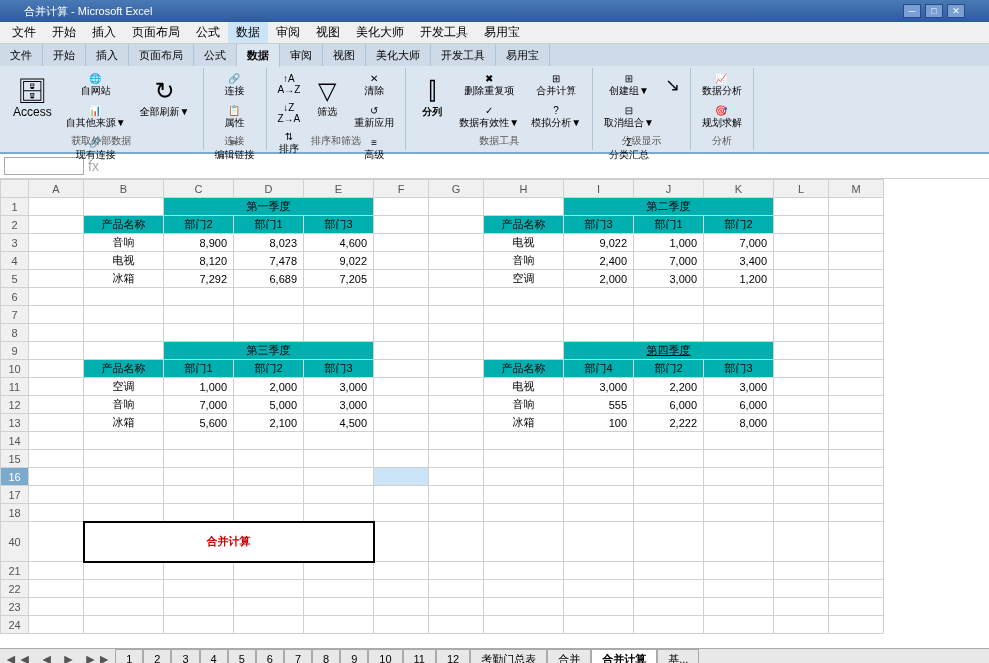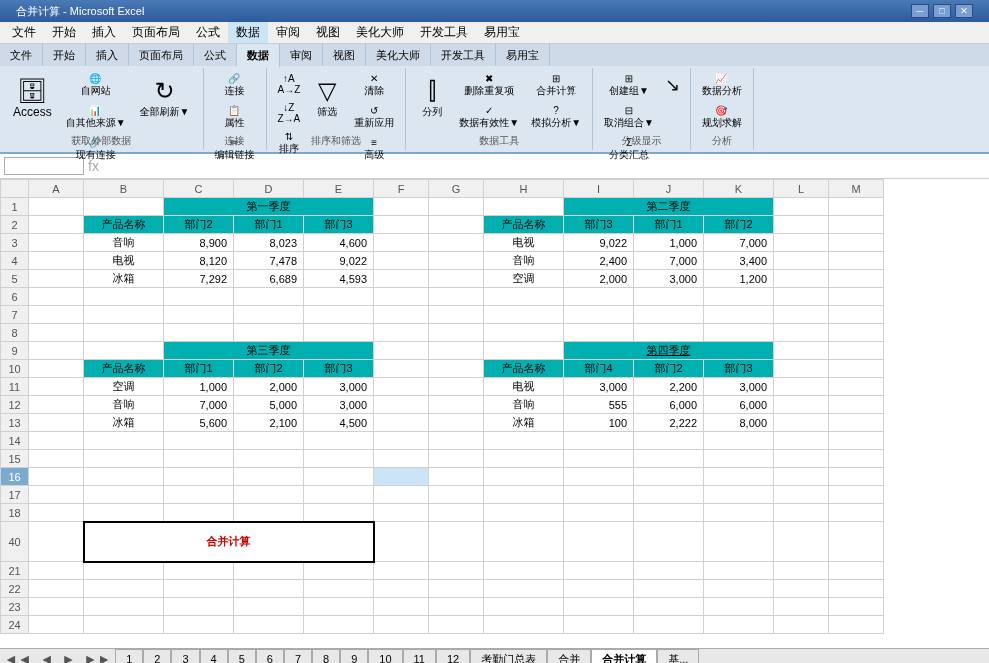--- a/index.html
+++ b/index.html
@@ -5,21 +5,21 @@
     * { box-sizing: border-box; margin: 0; padding: 0; }
     body { font-family: 'Microsoft YaHei', SimSun, Arial, sans-serif; font-size: 12px; background: #fff; overflow: hidden; }
 
     
     .title-bar {
       height: 22px;
       background: linear-gradient(to bottom, #4a7ab5, #2d5a9e);
       display: flex;
       align-items: center;
       justify-content: space-between;
-      padding: 0 16px;
+      padding: 0 24px;
       color: white;
       font-size: 11px;
     }
     .title-bar-controls { display: flex; gap: 4px; }
     .title-btn { width: 18px; height: 14px; background: #7a9fd4; border: 1px solid #2a4a80; color: white; font-size: 9px; display: flex; align-items: center; justify-content: center; cursor: pointer; }
 
     
     .menu-bar {
       height: 22px;
       background: #f0f0f0;
@@ -357,21 +357,21 @@
               <span>高级</span>
             </div>
         </div>
       </div>
     <div class="ribbon-group-label">排序和筛选</div>
       </div>
       <div class="ribbon-group">
       <div style="display:flex;gap:2px;padding-bottom:14px;">
         <div class="ribbon-btn-large" style="height:56px;">
           <div class="icon">⫿</div>
-          <div style="font-size:10px;">分列</div>
+          <div style="font-size:10px;font-weight:bold;">分列</div>
         </div>
         <div style="display:flex;flex-direction:column;gap:1px;">
           <div class="ribbon-btn">
               <span>✖</span>
               <span>删除重复项</span>
             </div>
           <div class="ribbon-btn">
               <span>✓</span>
               <span>数据有效性▼</span>
             </div>
@@ -528,21 +528,21 @@
             <td class="data-cell num">3,400</td>
             <td class="data-cell"></td>
             <td class="data-cell"></td>
           </tr>
           <tr>
             <td class="row-header">5</td>
             <td class="data-cell"></td>
             <td class="data-cell" style="text-align: center;">冰箱</td>
             <td class="data-cell num">7,292</td>
             <td class="data-cell num">6,689</td>
-            <td class="data-cell num">4,593</td>
+            <td class="data-cell num">7,205</td>
             <td class="data-cell"></td>
             <td class="data-cell"></td>
             <td class="data-cell" style="text-align: center;">空调</td>
             <td class="data-cell num">2,000</td>
             <td class="data-cell num">3,000</td>
             <td class="data-cell num">1,200</td>
             <td class="data-cell"></td>
             <td class="data-cell"></td>
           </tr>
           <tr>

